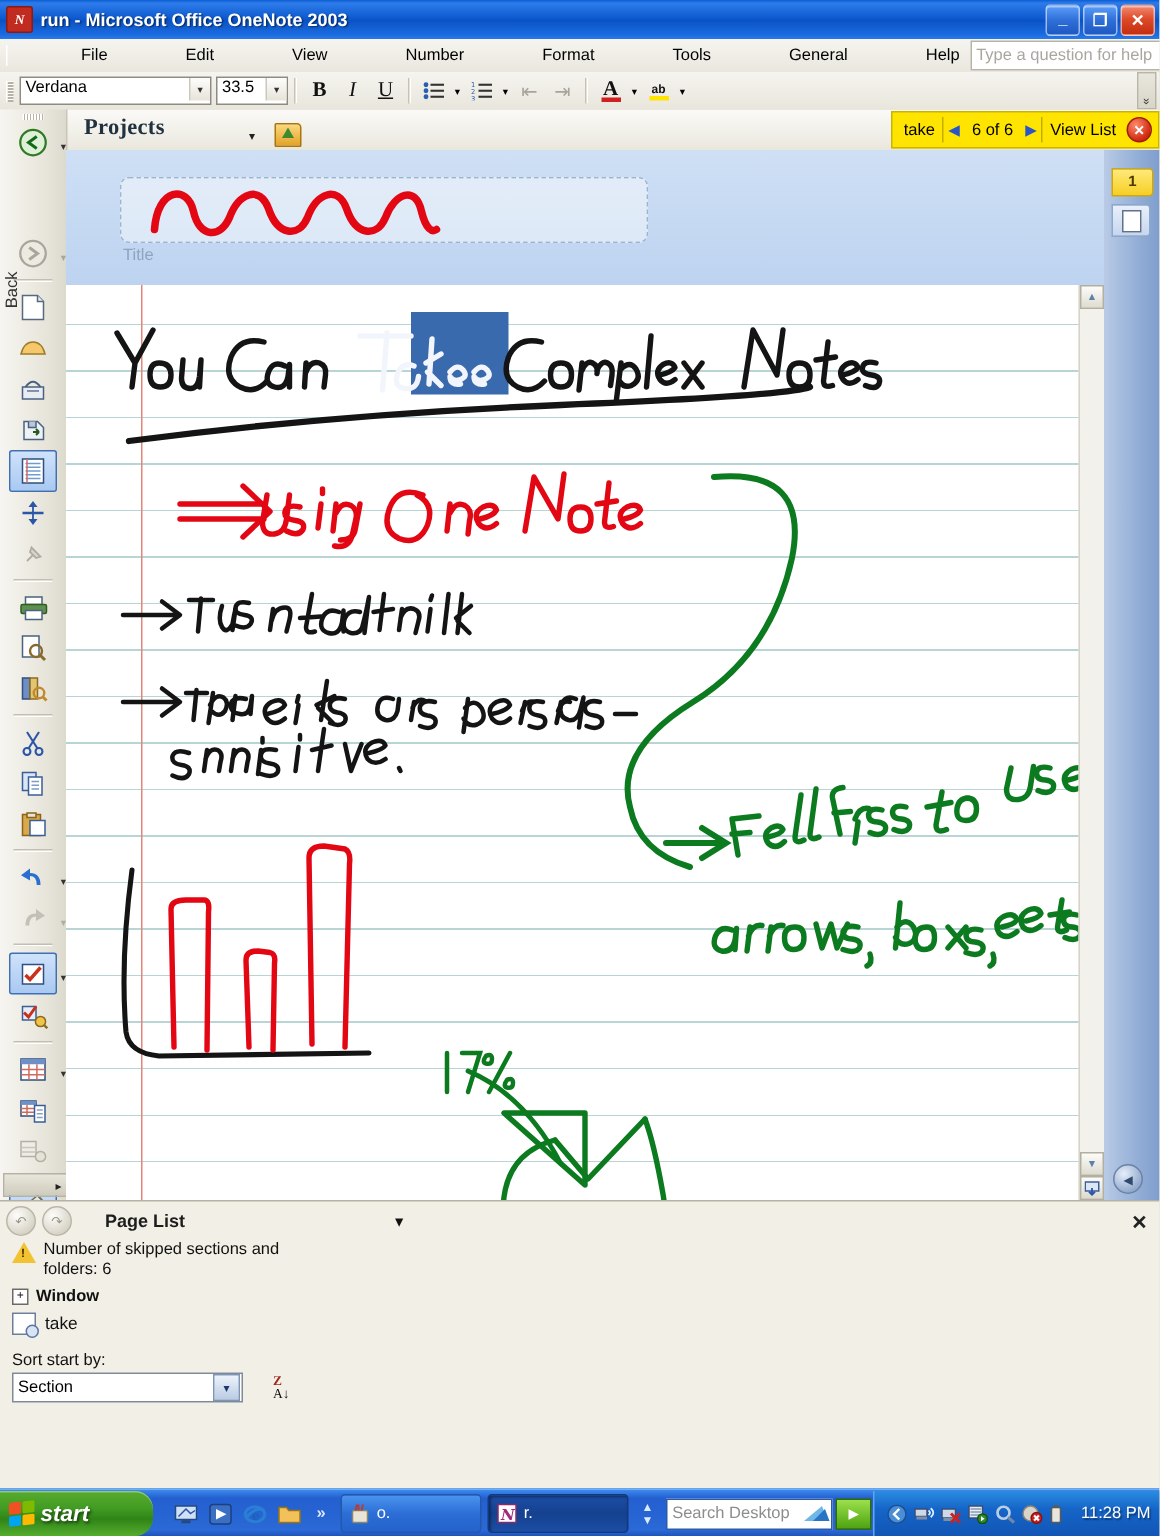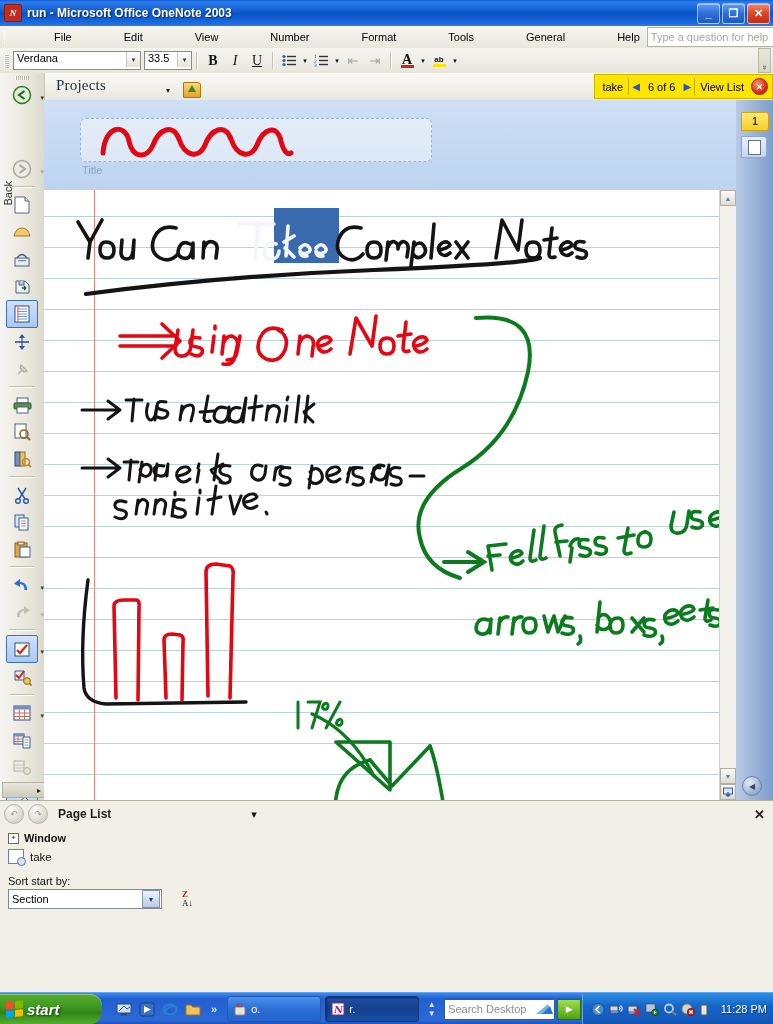--- a/index.html
+++ b/index.html
@@ -93,21 +93,21 @@
     border:1px solid #b9b5a7;display:flex;align-items:flex-end;justify-content:center;
     font-size:8px;color:#333;
   }
 
   
   .tabstrip{
     position:absolute;left:0;top:73px;width:773px;height:27px;
     background:linear-gradient(180deg,#fbfaf7,#e9e7dd);
   }
   .projlabel{
-    position:absolute;left:56px;top:77px;font-size:15px;font-weight:normal;
+    position:absolute;left:56px;top:77px;font-size:15px;font-weight:bold;
     color:#20313f;font-family:"Liberation Serif",serif;letter-spacing:.2px;
   }
   .projdrop{position:absolute;left:166px;top:86px;font-size:8px;color:#222;}
   .projfolder{
     position:absolute;left:183px;top:82px;width:16px;height:14px;
     background:linear-gradient(180deg,#fcd87f,#e2a327);
     border:1px solid #a9760d;border-radius:1px 3px 1px 1px;
   }
   .projfolder:after{
     content:"";position:absolute;left:4px;top:2px;
@@ -263,21 +263,21 @@
     position:absolute;left:0;top:800px;width:773px;height:192px;
     background:#f1efe6;border-top:1px solid #b5b1a3;
   }
   .plhdr{height:22px;display:flex;align-items:center;padding-top:2px;}
   .plnavbtn{
     width:18px;height:18px;border-radius:50%;margin-left:4px;
     background:radial-gradient(circle at 35% 30%,#fdfdfb,#d5d1c3 78%);
     border:1px solid #bab6a7;display:flex;align-items:center;justify-content:center;
     font-size:9px;color:#9b9788;
   }
-  .pltitle{margin-left:10px;font-size:12px;font-weight:bold;color:#1d1d1d;}
+  .pltitle{margin-left:22px;font-size:12px;font-weight:bold;color:#1d1d1d;}
   .pldrop{margin-left:140px;font-size:11px;color:#111;}
   .plclose{margin-left:auto;margin-right:8px;font-size:13px;color:#222;font-weight:bold;}
 
   .plleft{position:absolute;left:8px;top:26px;width:190px;}
   .warnrow{display:flex;gap:5px;}
   .warnicon{
     width:0;height:0;border-left:8px solid transparent;border-right:8px solid transparent;
     border-bottom:14px solid #f2c230;flex:none;margin-top:1px;position:relative;
   }
   .warnicon:after{content:"!";position:absolute;left:-2px;top:3px;font-size:8px;
@@ -947,20 +947,24 @@
   <div class="plpanel">
     <div class="plhdr">
       <div class="plnavbtn">↶</div>
       <div class="plnavbtn">↷</div>
       <div class="pltitle">Page List</div>
       <div class="pldrop">▾</div>
       <div class="plclose">✕</div>
     </div>
 
     <div class="plleft">
+      <div class="warnrow">
+        <div class="warnicon"></div>
+        <div class="warntxt">Number of skipped sections and folders: 6</div>
+      </div>
       <div class="detrow">
         <div class="plusbox">+</div>
         <div class="detlbl">Window</div>
       </div>
       <div class="takerow">
         <div class="takeicon"></div>
         <div style="font-size:11.5px;color:#111">take</div>
       </div>
       <div class="sortlbl">Sort start by:</div>
       <div class="sortrow">

